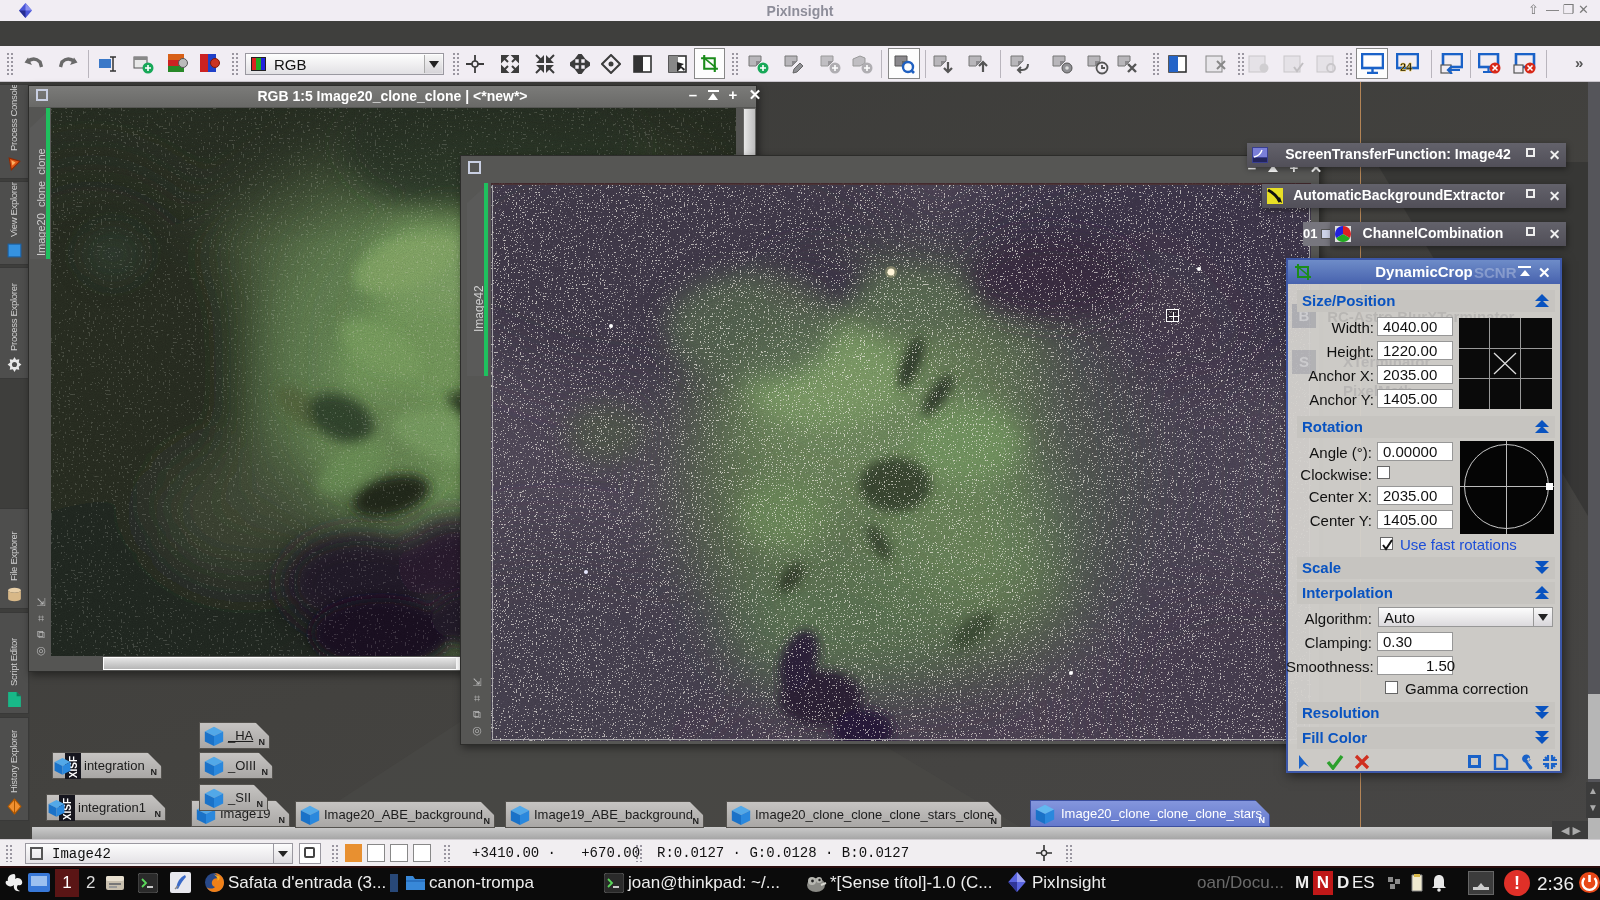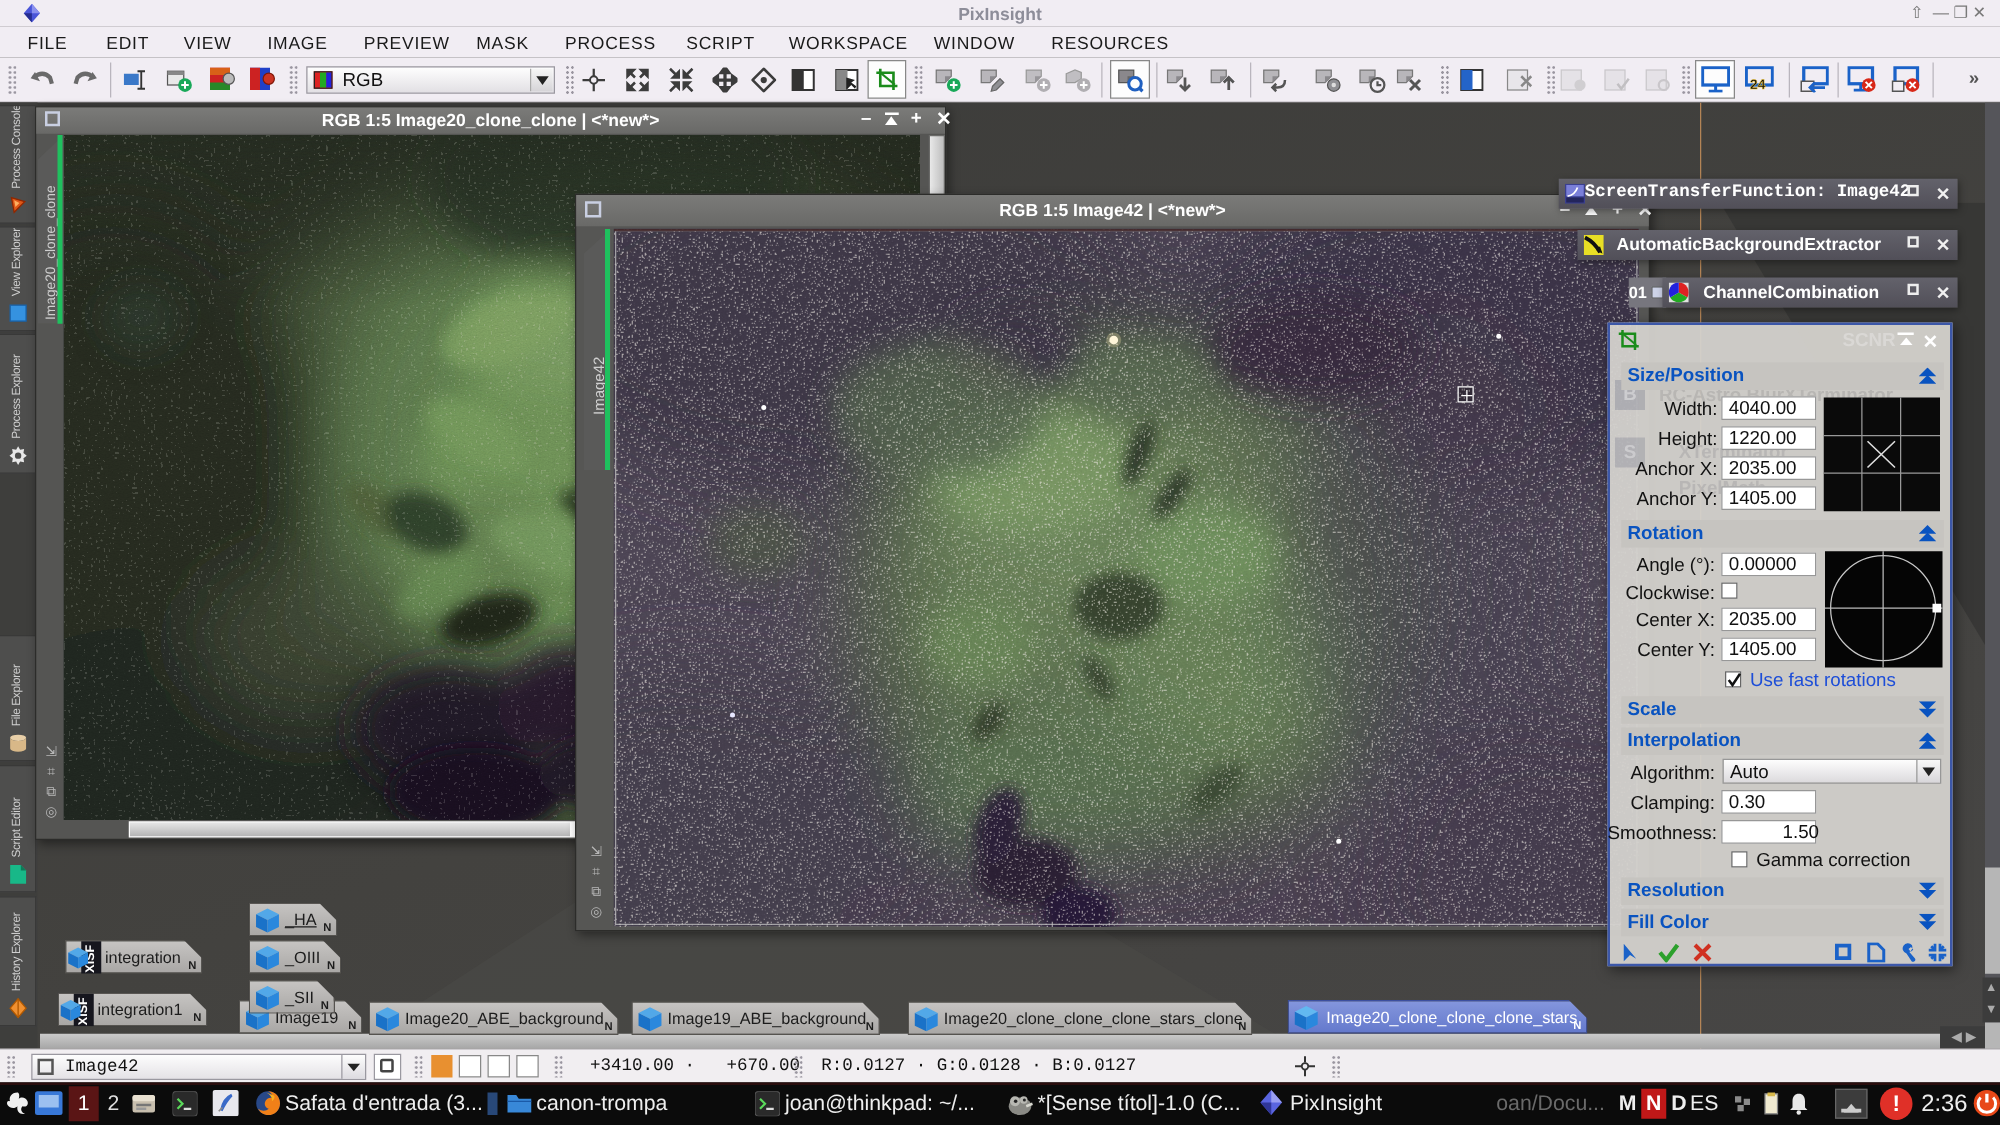--- a/index.html
+++ b/index.html
@@ -68,33 +68,20 @@
   <div id="titlebar" class="abs">
     <div class="t">PixInsight</div>
     <svg class="abs" style="left:18px;top:3px" width="15" height="15" viewBox="0 0 15 15">
         <polygon points="7.5,0 14,7.5 7.5,15 1,7.5" fill="#4a55d8"></polygon>
         <polygon points="7.5,0 14,7.5 7.5,7.5" fill="#8a90ee"></polygon>
         <polygon points="7.5,7.5 7.5,15 1,7.5" fill="#262d91"></polygon>
       </svg>
     <div class="abs" style="left:1528px;top:2px;color:#7a7a7a;font-size:13px;">⇧&nbsp;&nbsp;―&nbsp;❐&nbsp;✕</div>
   </div>
 
-  <div id="menubar" class="abs">
-    <span style="left:22px">FILE</span>
-    <span style="left:85px">EDIT</span>
-    <span style="left:147px">VIEW</span>
-    <span style="left:214px">IMAGE</span>
-    <span style="left:291px">PREVIEW</span>
-    <span style="left:381px">MASK</span>
-    <span style="left:452px">PROCESS</span>
-    <span style="left:549px">SCRIPT</span>
-    <span style="left:631px">WORKSPACE</span>
-    <span style="left:747px">WINDOW</span>
-    <span style="left:841px">RESOURCES</span>
-  </div>
 
   <div id="toolbar" class="abs">
     <div class="dots" style="left:6px;top:6px;height:24px;"></div>
     <svg class="abs" style="left:24px;top:8px" width="20" height="20" viewBox="0 0 20 20">
         <path d="M3 8 Q10 2 16 8 L17.5 13" fill="none" stroke="#6a6a6a" stroke-width="3.4"></path>
         <path d="M0.5 8.5 L8 11 L4 3.5 Z" fill="#6a6a6a"></path>
       </svg>
     <svg class="abs" style="left:58px;top:8px" width="20" height="20" viewBox="0 0 20 20">
         <path d="M17 8 Q10 2 4 8 L2.5 13" fill="none" stroke="#6a6a6a" stroke-width="3.4"></path>
         <path d="M19.5 8.5 L12 11 L16 3.5 Z" fill="#6a6a6a"></path>
@@ -445,21 +432,20 @@
 
     <div class="vtab" style="left:1px;top:22px;width:21px;height:151px;clip-path:polygon(0 20px,100% 0,100% 100%,0 100%);">
       <div class="vrot" style="left:5px;top:148px;">Image20_clone_clone</div>
     </div>
     <div class="abs" style="left:17px;top:22px;width:4px;height:151px;background:#1fc05e;"></div>
 
     <div class="abs" style="left:4px;top:508px;width:16px;height:70px;color:#b8b8b8;font-size:11px;line-height:16px;text-align:center;">⇲<br>⌗<br>⧉<br>◎</div>
   </div>
 
   <div class="iwin" style="left:460px;top:155px;width:860px;height:590px;background:#565654;">
-    <div class="tbar" style="height:25px;line-height:25px;">RGB 1:5 Image42 | &lt;*new*&gt;</div>
     <div class="ticon" style="top:5px;"></div>
     <div class="wbtn" style="left:782px;top:3px;">–</div>
     <div class="wbtn" style="left:803px;top:6px;">
         <div style="width:11px;height:2px;background:#fff;margin:0 auto;"></div>
         <div style="width:0;height:0;margin:1px auto 0;border:5px solid transparent;border-bottom:7px solid #fff;border-top:none;"></div>
       </div>
     <div class="wbtn" style="left:824px;top:3px;">+</div>
     <div class="wbtn" style="left:846px;top:3px;">✕</div>
 
     <div class="abs" style="left:30px;top:27px;width:820px;height:558px;overflow:hidden;background:#453f4c;">
@@ -544,21 +530,21 @@
     <div class="abs" style="left:8px;top:518px;width:16px;height:70px;color:#b8b8b8;font-size:11px;line-height:16px;text-align:center;">⇲<br>⌗<br>⧉<br>◎</div>
   </div>
 
   <div class="pbar" style="left:1247px;top:143px;width:319px;">
     <svg class="pic" width="16" height="16">
         <rect width="16" height="16" fill="#3a3f8f"></rect>
         <rect x="1" y="1" width="14" height="9" fill="#7a7fd8"></rect>
         <path d="M2 10 Q8 9 10 3" stroke="#fff" stroke-width="1.4" fill="none"></path>
         <rect x="1" y="11" width="14" height="4" fill="#23255c"></rect>
       </svg>
-    <div class="pt" style="left:20px;right:37px;font-family:Liberation Mono, monospace;">ScreenTransferFunction: Image42</div>
+    <div class="pt" style="left:20px;right:37px;">ScreenTransferFunction: Image42</div>
     <div class="pbtn" style="left:276px;top:5px;">
         <div style="width:9px;height:9px;border:2px solid #eee;margin:0 auto;"></div>
       </div>
     <div class="pbtn" style="left:300px;font-size:14px;text-align:center;">✕</div>
   </div>
   <div class="pbar" style="left:1262px;top:184px;width:304px;">
     <svg class="pic" width="16" height="16">
         <rect width="16" height="16" fill="#e8df25"></rect>
         <path d="M1 2 Q9 6 13 14" stroke="#111" stroke-width="3" fill="none"></path>
         <path d="M10 12 L15 15 L13 9 Z" fill="#111"></path>
@@ -578,20 +564,21 @@
         <path d="M8 8 L1.1 12 A8 8 0 0 1 8 0 Z" fill="#22d"></path>
       </svg>
     <div class="pt" style="left:14px;right:44px;">ChannelCombination</div>
     <div class="pbtn" style="left:193px;top:5px;">
         <div style="width:9px;height:9px;border:2px solid #eee;margin:0 auto;"></div>
       </div>
     <div class="pbtn" style="left:217px;font-size:14px;text-align:center;">✕</div>
   </div>
 
   <div id="dcrop">
+    <div class="dtitle">DynamicCrop</div>
     <div class="abs" style="left:186px;top:4px;color:rgba(255,255,255,0.28);font-weight:bold;font-size:15px;">SCNR</div>
     <svg class="abs" style="left:6px;top:3px;" width="18" height="18" viewBox="0 0 18 18">
         <g stroke="#1b8c1b" stroke-width="2" fill="none">
           <path d="M4 1 L4 14 L17 14"></path>
           <path d="M1 4 L14 4 L14 17"></path>
         </g>
         <path d="M3 3 L15 13" stroke="#1b8c1b" stroke-width="1.6"></path>
       </svg>
     <div class="abs" style="left:230px;top:6px;width:13px;height:12px;">
         <div style="border-top:2px solid #fff;"></div>

